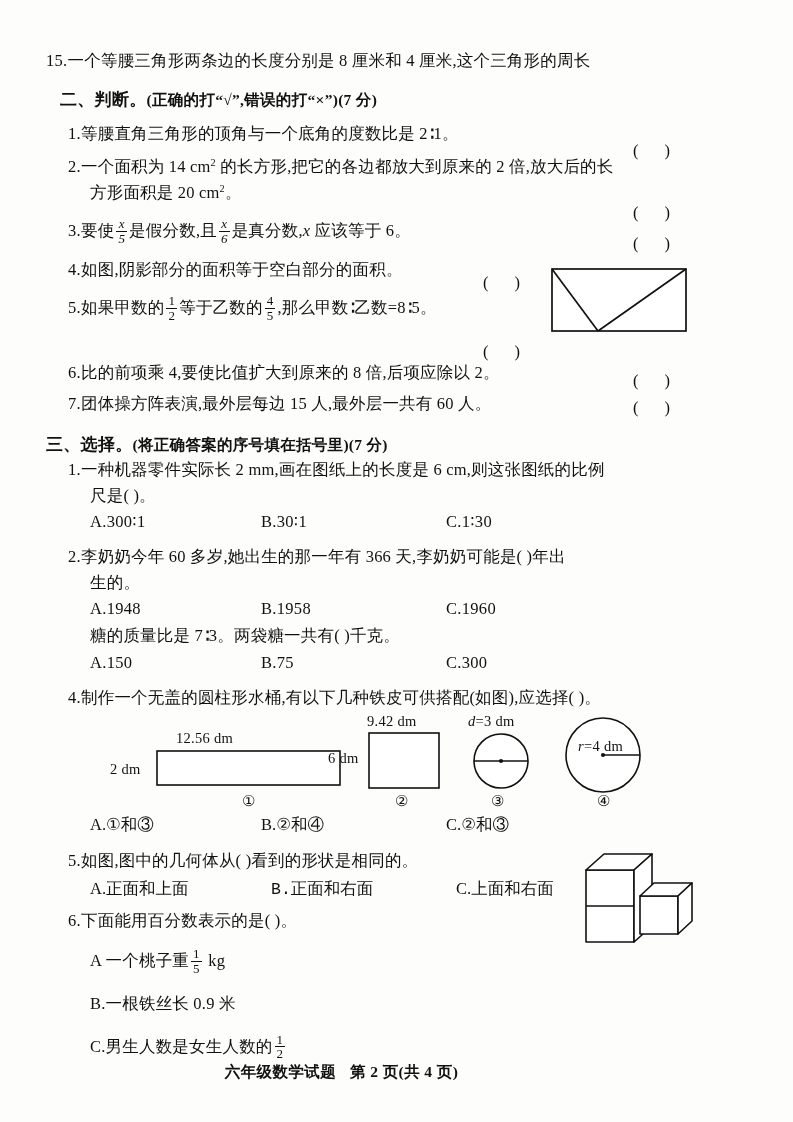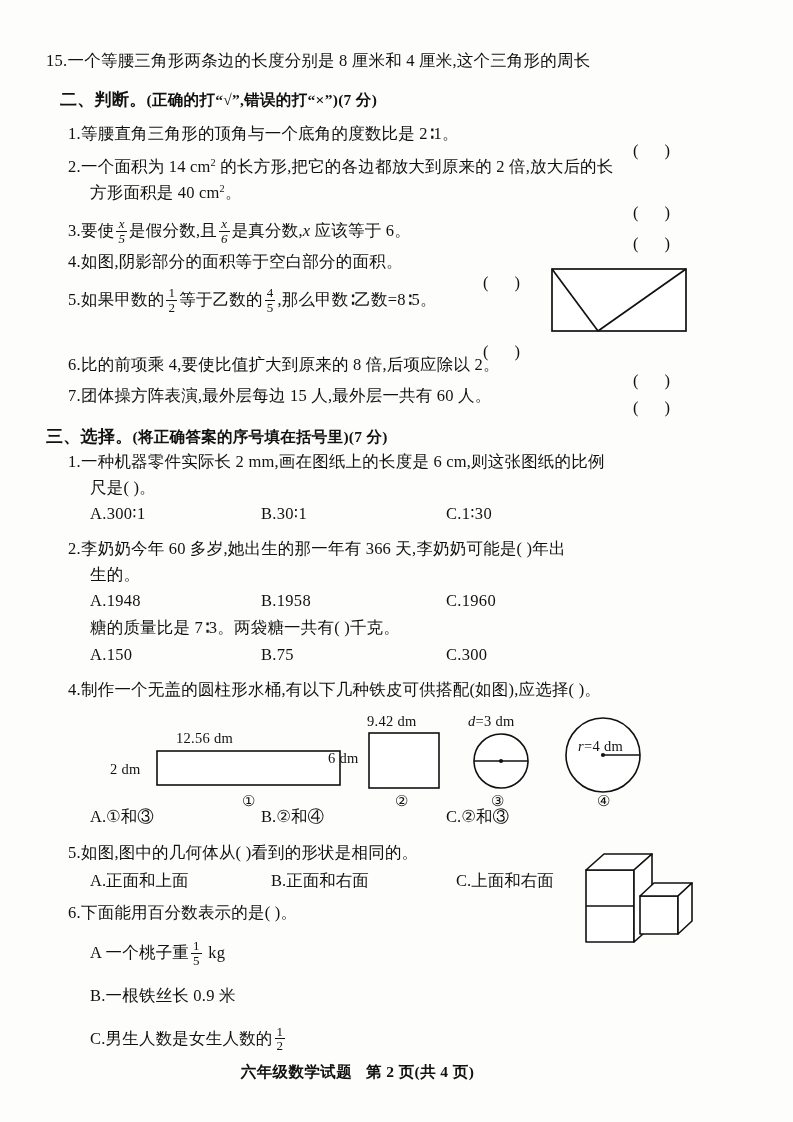--- a/index.html
+++ b/index.html
@@ -91,21 +91,20 @@
 
   
   .footer{
     position:absolute;
     left:0; top:1062px; width:683px;
     text-align:center;
     font-size:15.5px;
     font-weight:bold;
     letter-spacing:.4px;
     white-space:nowrap;
-    padding-left:16px;
   }
   .footer .gapf{ display:inline-block; width:14px; }
 </style>
 </head>
 <body>
 
 <div class="page">
 
   <div class="line qline" style="margin-top:0;">
     <span class="num latin">15.</span><span>一个等腰三角形两条边的长度分别是 8 厘米和 4 厘米,这个三角形的周长</span>
@@ -119,34 +118,34 @@
     <span class="num latin">1.</span><span>等腰直角三角形的顶角与一个底角的度数比是 2∶1。</span>
   </div>
   <div class="judge" style="left:633px;top:141px;">
     <span>(</span><span class="gap"></span><span>)</span>
   </div>
 
   <div class="line qline indent1" style="margin-top:8px;">
     <span class="num latin">2.</span><span>一个面积为 14 cm</span><sup class="sq latin">2</sup><span> 的长方形,把它的各边都放大到原来的 2 倍,放大后的长</span>
   </div>
   <div class="line indent2">
-    <span>方形面积是 40 cm</span><sup class="sq latin">2</sup><span>。</span>
+    <span>方形面积是 20 cm</span><sup class="sq latin">2</sup><span>。</span>
   </div>
   <div class="judge" style="left:633px;top:203px;">
     <span>(</span><span class="gap"></span><span>)</span>
   </div>
 
   <div class="line qline indent1" style="margin-top:12px;">
     <span class="num latin">3.</span><span>要使</span><span class="frac it"><span class="nu">x</span><span class="de">5</span></span><span>是假分数,且</span><span class="frac it"><span class="nu">x</span><span class="de">6</span></span><span>是真分数,</span><span class="ital">x</span><span> 应该等于 6。</span>
   </div>
   <div class="judge" style="left:633px;top:234px;">
     <span>(</span><span class="gap"></span><span>)</span>
   </div>
 
-  <div class="line qline indent1" style="margin-top:4px;">
+  <div class="line qline indent1" style="margin-top:12px;">
     <span class="num latin">4.</span><span>如图,阴影部分的面积等于空白部分的面积。</span>
   </div>
   <div class="judge" style="left:483px;top:273px;">
     <span>(</span><span class="gap"></span><span>)</span>
   </div>
 
   <div class="fig" id="fig-shaded-rect">
     <svg width="136" height="64" viewBox="0 0 136 64" xmlns="http://www.w3.org/2000/svg">
       <rect x="1" y="1" width="134" height="62" fill="#ffffff" stroke="#111" stroke-width="1.7"></rect>
       <line x1="1" y1="1" x2="47" y2="63" stroke="#111" stroke-width="1.7"></line>
@@ -253,21 +252,21 @@
     </svg>
     <div class="figlabel latin" style="left:468px;top:26px;"><span class="ital">r</span>=4 dm</div>
     <div class="figlabel circnum" style="left:487px;top:80px;">④</div>
   </div>
 
   <div class="line qline indent1" style="margin-top:10px;">
     <span class="num latin">5.</span><span>如图,图中的几何体从(      )看到的形状是相同的。</span>
   </div>
   <div class="opts">
     <span class="op opA">A.正面和上面</span>
-    <span class="op" style="left:225px;">B.正面和右面</span>
+    <span class="op" style="left:225px;font-family:Liberation Mono, monospace;">B.正面和右面</span>
     <span class="op" style="left:410px;">C.上面和右面</span>
   </div>
 
   <div class="fig" id="fig-q5">
     <svg width="118" height="100" viewBox="0 0 118 100" xmlns="http://www.w3.org/2000/svg">
       <g fill="#ffffff" stroke="#111" stroke-width="1.6" stroke-linejoin="round">
 
         <rect x="8" y="22" width="48" height="72"></rect>
 
         <line x1="8" y1="58" x2="56" y2="58"></line>

